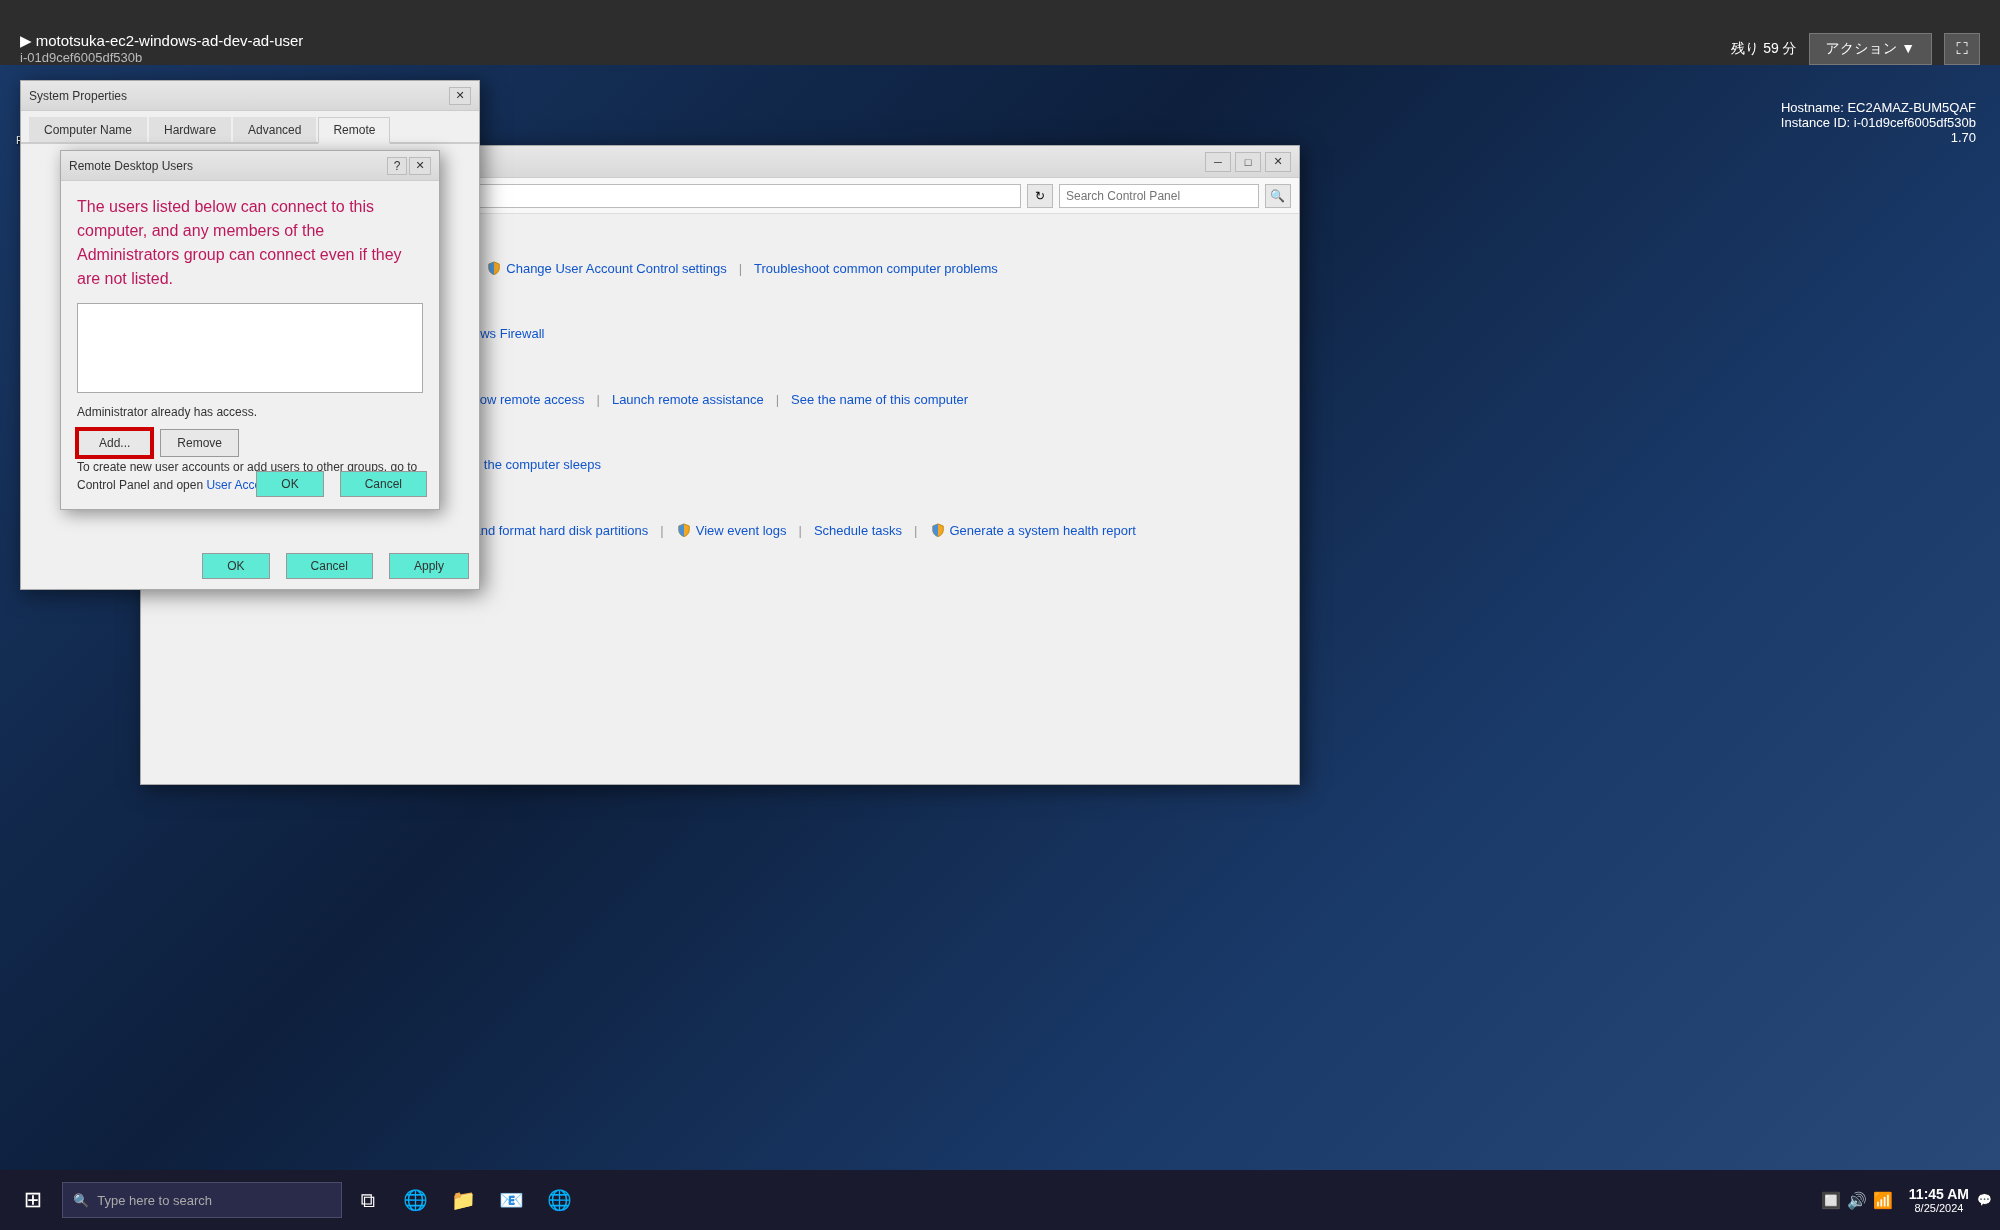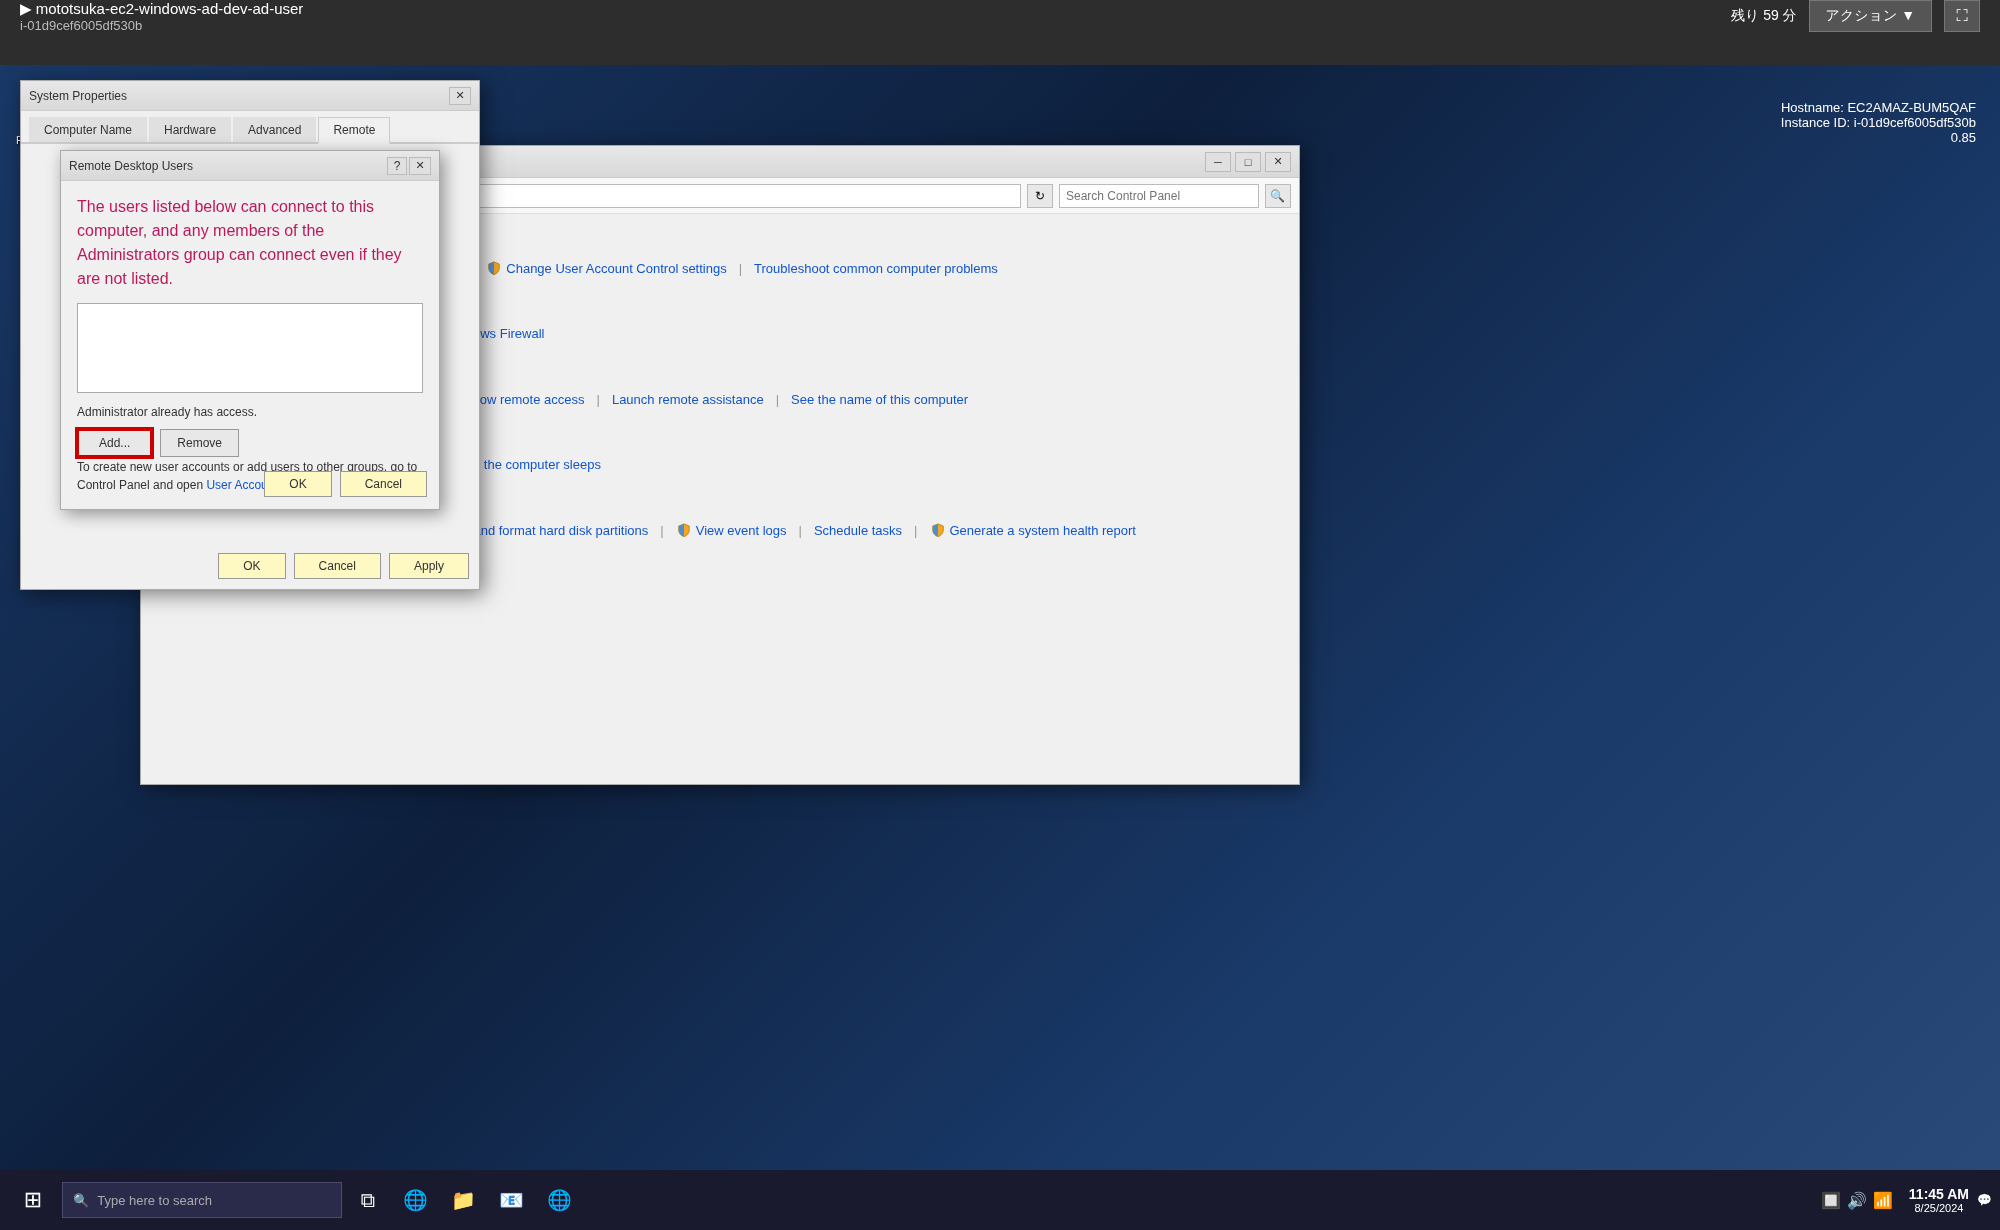--- a/index.html
+++ b/index.html
@@ -22,21 +22,21 @@
 
     
     .top-bar {
       position: absolute;
       top: 0;
       left: 0;
       right: 0;
       height: 65px;
       background: #2d2d2d;
       display: flex;
-      align-items: flex-start;
+      align-items: flex-end;
       padding: 0 20px;
       z-index: 1000;
     }
     .top-bar-title {
       color: #fff;
       font-size: 15px;
     }
     .top-bar-title .instance { color: #bbb; font-size: 13px; display: block; }
     .top-bar-right {
       margin-left: auto;
@@ -421,24 +421,25 @@
     .rdp-ok-cancel {
       position: absolute;
       bottom: 12px;
       right: 12px;
       display: flex;
       gap: 8px;
     }
     .dialog-btn {
       padding: 5px 24px;
       font-size: 12px;
-      background: #fef9c3;
+      background: #5eead4;
       border: 1px solid #999;
       cursor: pointer;
       color: #333;
+      margin-left: 8px;
     }
 
     
     .sysprops-buttons {
       position: absolute;
       bottom: 10px;
       right: 10px;
       display: flex;
       gap: 8px;
     }
@@ -555,21 +556,21 @@
     </div>
     <div class="desktop-icon">
       <div class="icon-img" style="background:#cc4400;">📋</div>
       <span class="icon-label">Mic...</span>
     </div>
   </div>
 
   <div class="info-box">
     <div>Hostname: EC2AMAZ-BUM5QAF</div>
     <div>Instance ID: i-01d9cef6005df530b</div>
-    <div>0.85</div>
+    <div>1.70</div>
   </div>
 
   <div class="control-panel-window">
     <div class="win-titlebar">
       <span class="win-title">Security</span>
       <div class="win-controls">
         <button class="win-ctrl-btn">─</button>
         <button class="win-ctrl-btn">□</button>
         <button class="win-ctrl-btn close">✕</button>
       </div>

